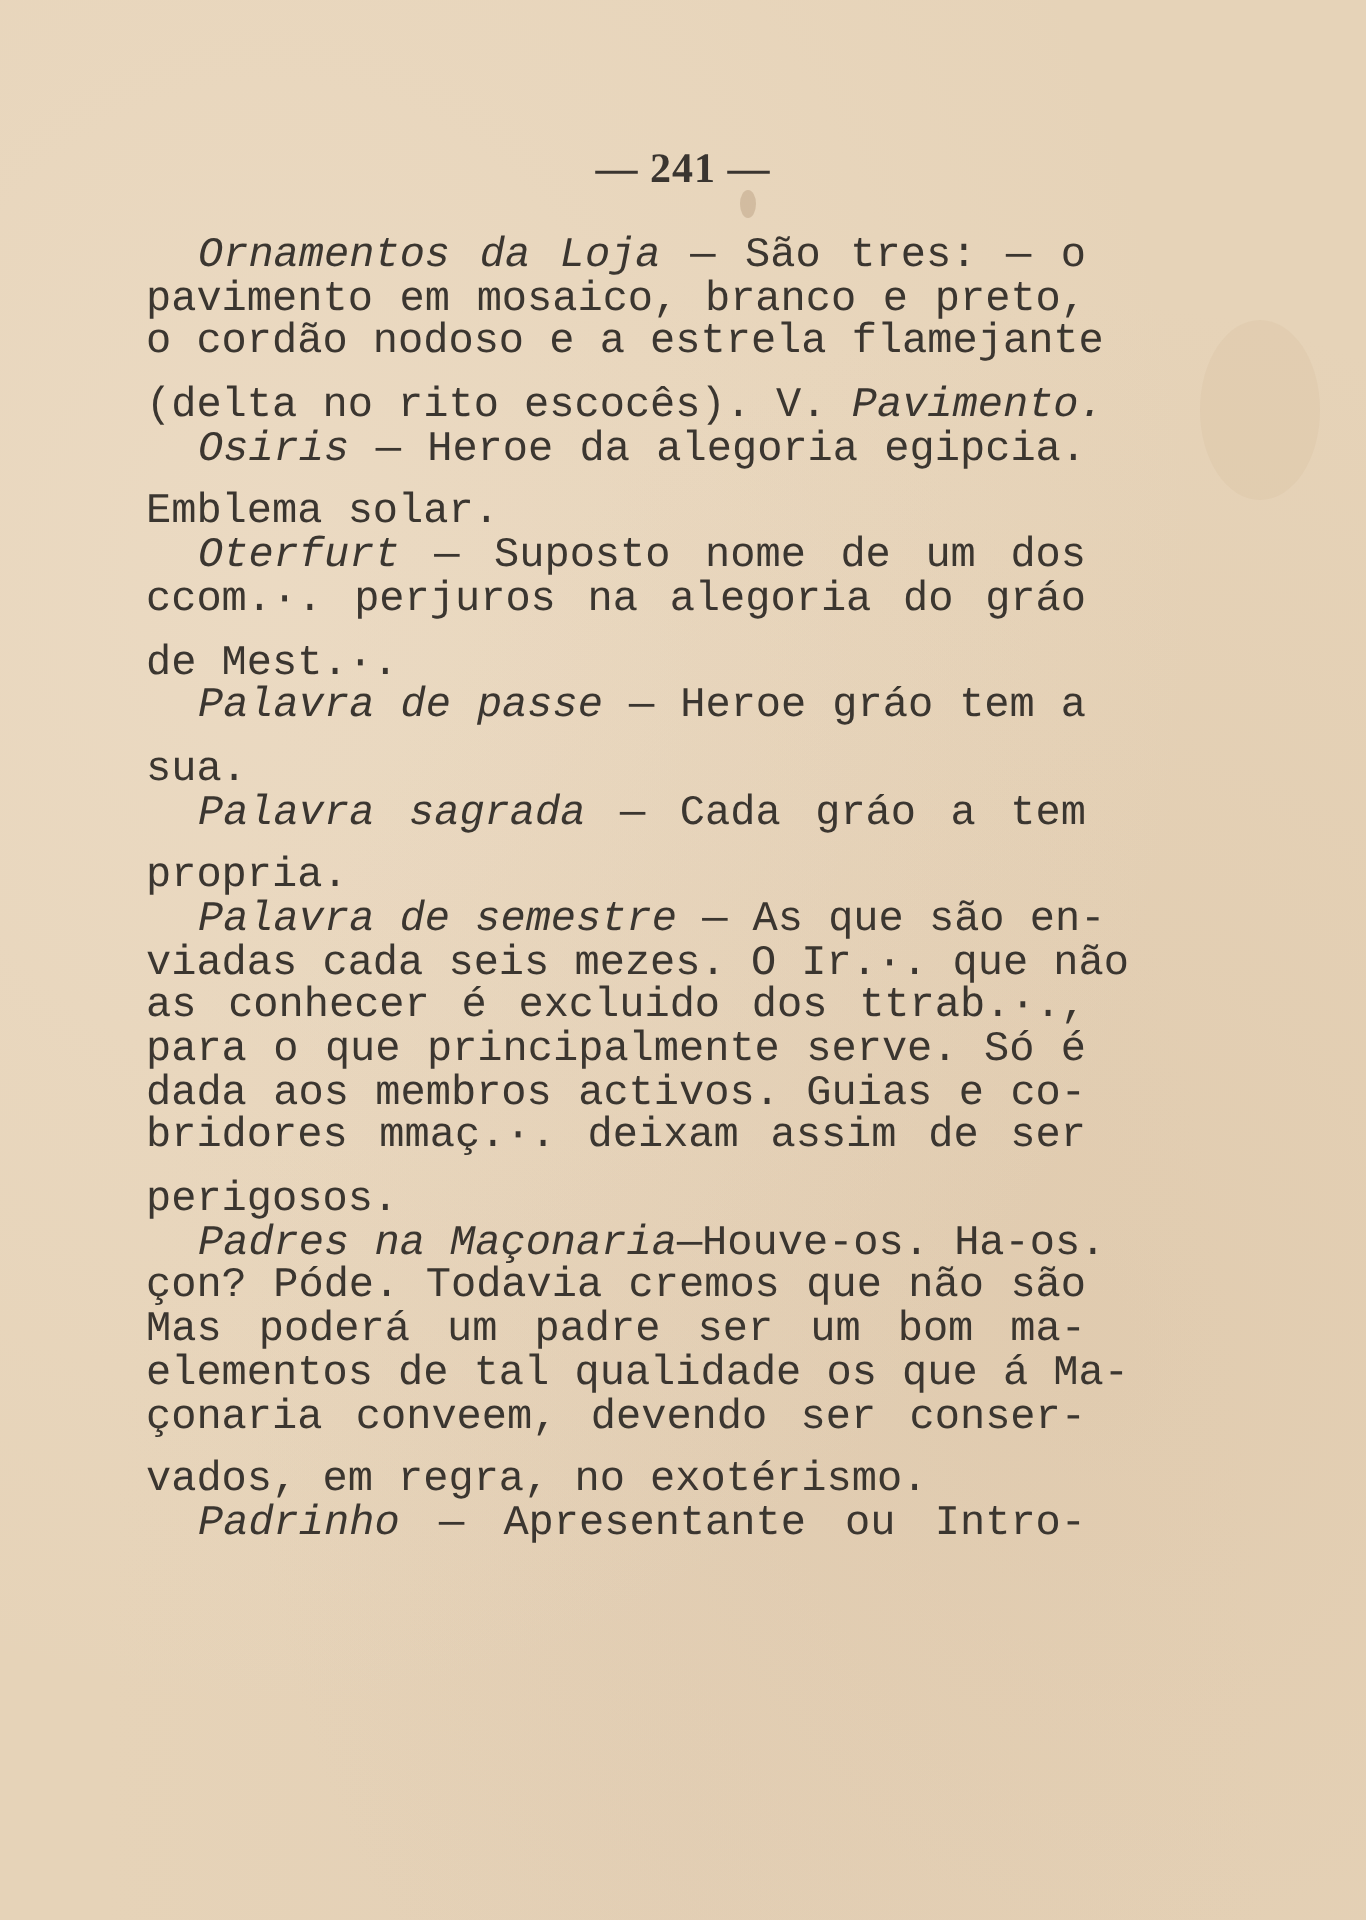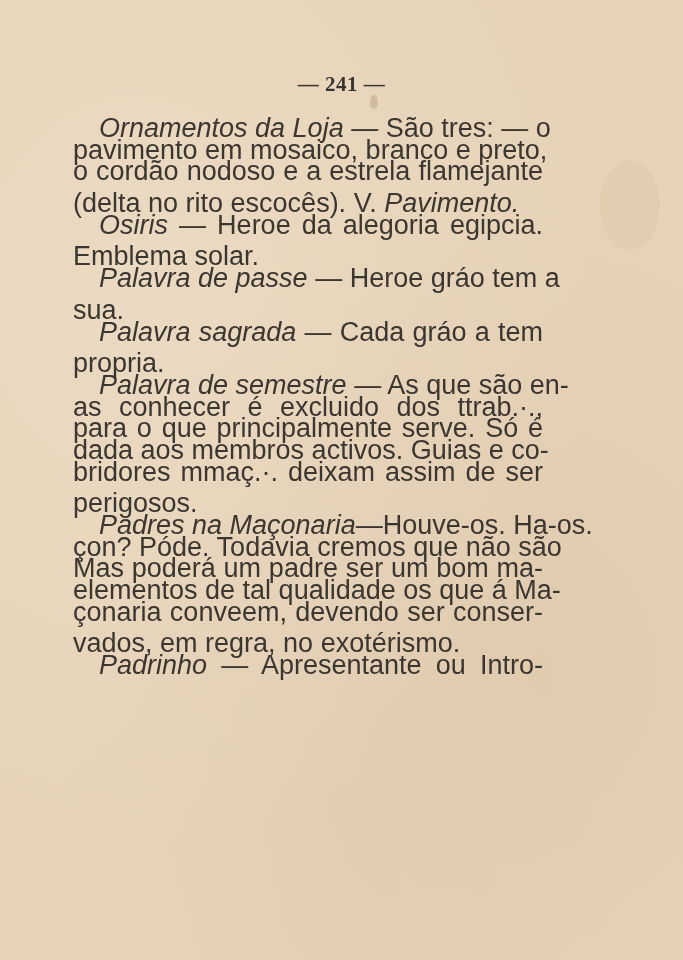--- a/index.html
+++ b/index.html
@@ -34,22 +34,22 @@
     font-size: 21px;
     font-weight: bold;
     color: #3a3530;
     letter-spacing: 0.5px;
   }
   .text-block {
     position: absolute;
     left: 73px;
     top: 118px;
     width: 470px;
-    font-family: Liberation Sans, sans-serif;
-    font-size: 27px;
+    font-family: Liberation Mono, monospace;
+    font-size: 21px;
     line-height: 21.7px;
   }
   .line {
     display: block;
     white-space: nowrap;
     text-align: justify;
     text-align-last: justify;
     height: 21.7px;
   }
   .line.last {
@@ -84,33 +84,39 @@
       <span class="line">pavimento em mosaico, branco e preto,</span>
       <span class="line">o cordão nodoso e a estrela flamejante</span>
       <span class="line last"><span>(delta no rito escocês). V. </span><span class="term">Pavimento.</span></span>
     </div>
 
     <div class="entry">
       <span class="line indent"><span class="term">Osiris</span> <span>— Heroe da alegoria egipcia.</span></span>
       <span class="line last">Emblema solar.</span>
     </div>
 
+    <div class="entry">
+      <span class="line indent"><span class="term">Oterfurt</span> <span>— Suposto nome de um dos</span></span>
+      <span class="line">ccom.·. perjuros na alegoria do gráo</span>
+      <span class="line last">de Mest.·.</span>
+    </div>
 
     <div class="entry">
       <span class="line indent"><span class="term">Palavra de passe</span> <span>— Heroe gráo tem a</span></span>
       <span class="line last">sua.</span>
     </div>
 
     <div class="entry">
       <span class="line indent"><span class="term">Palavra sagrada</span> <span>— Cada gráo a tem</span></span>
       <span class="line last">propria.</span>
     </div>
 
     <div class="entry">
       <span class="line indent"><span class="term">Palavra de semestre</span> <span>— As que são en-</span></span>
+      <span class="line">viadas cada seis mezes. O Ir.·. que não</span>
       <span class="line">as conhecer é excluido dos ttrab.·.,</span>
       <span class="line">para o que principalmente serve. Só é</span>
       <span class="line">dada aos membros activos. Guias e co-</span>
       <span class="line">bridores mmaç.·. deixam assim de ser</span>
       <span class="line last">perigosos.</span>
     </div>
 
     <div class="entry">
       <span class="line indent"><span class="term">Padres na Maçonaria</span><span>—Houve-os. Ha-os.</span></span>
       <span class="line">çon? Póde. Todavia cremos que não são</span>

